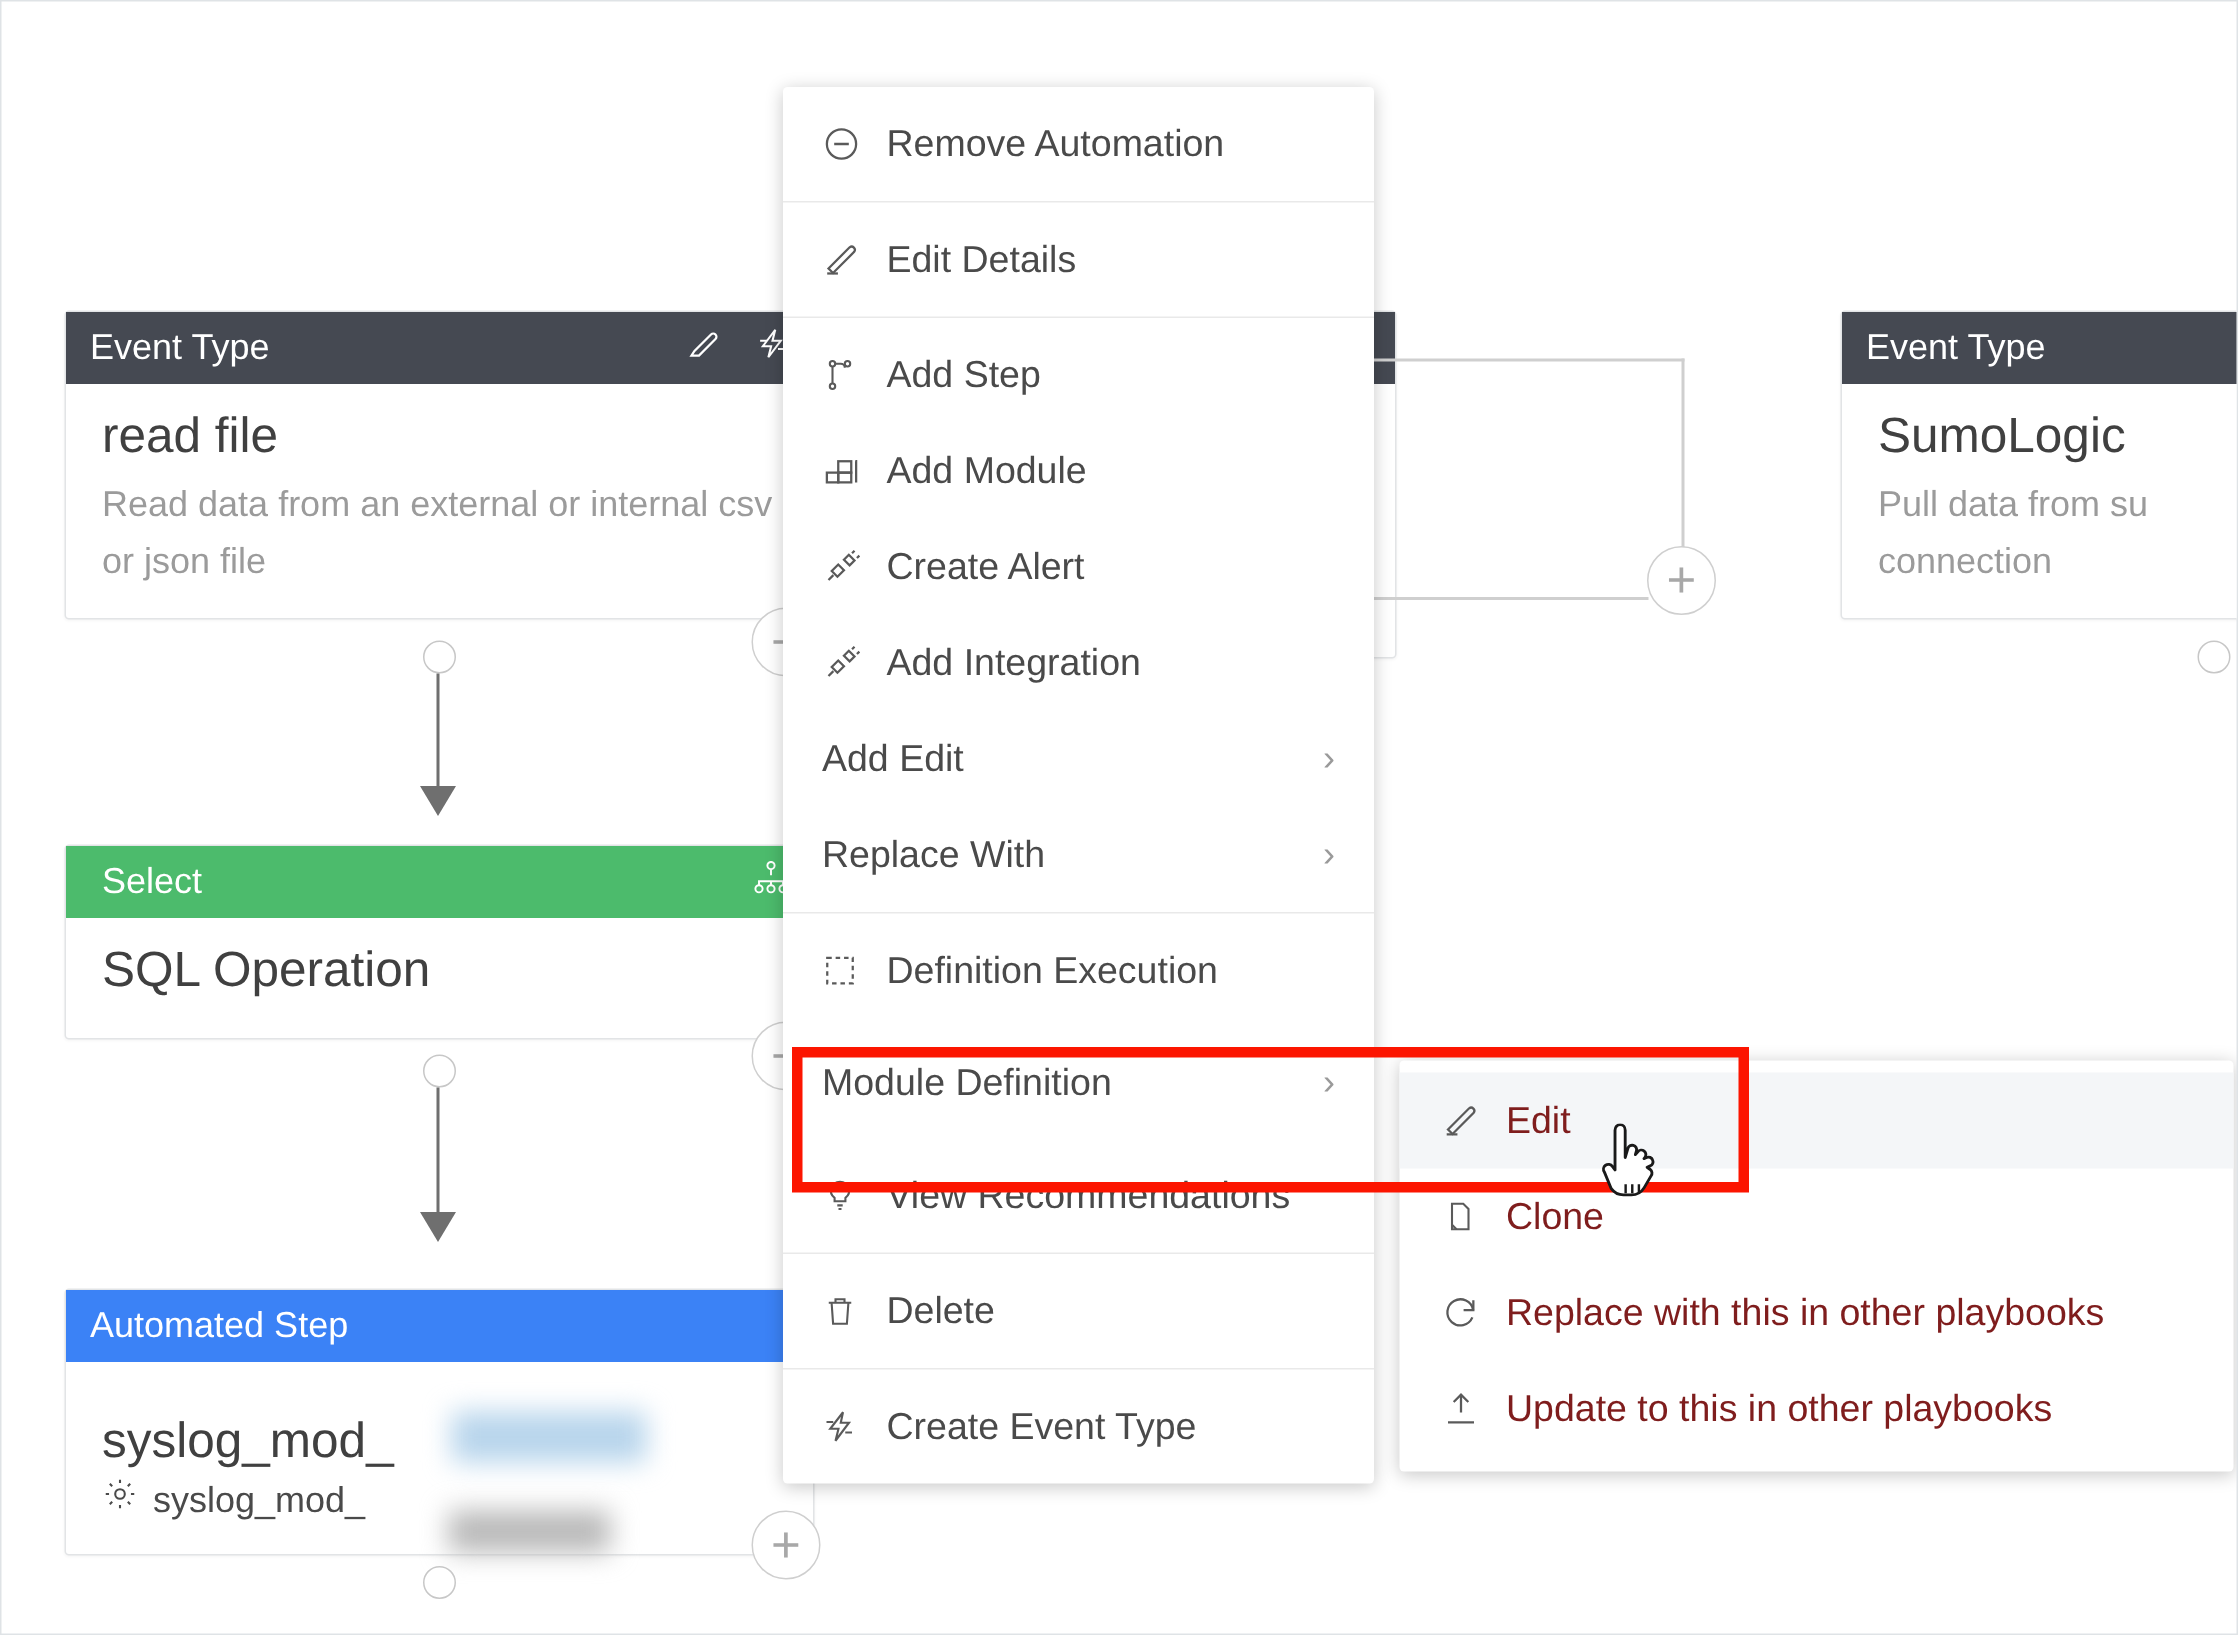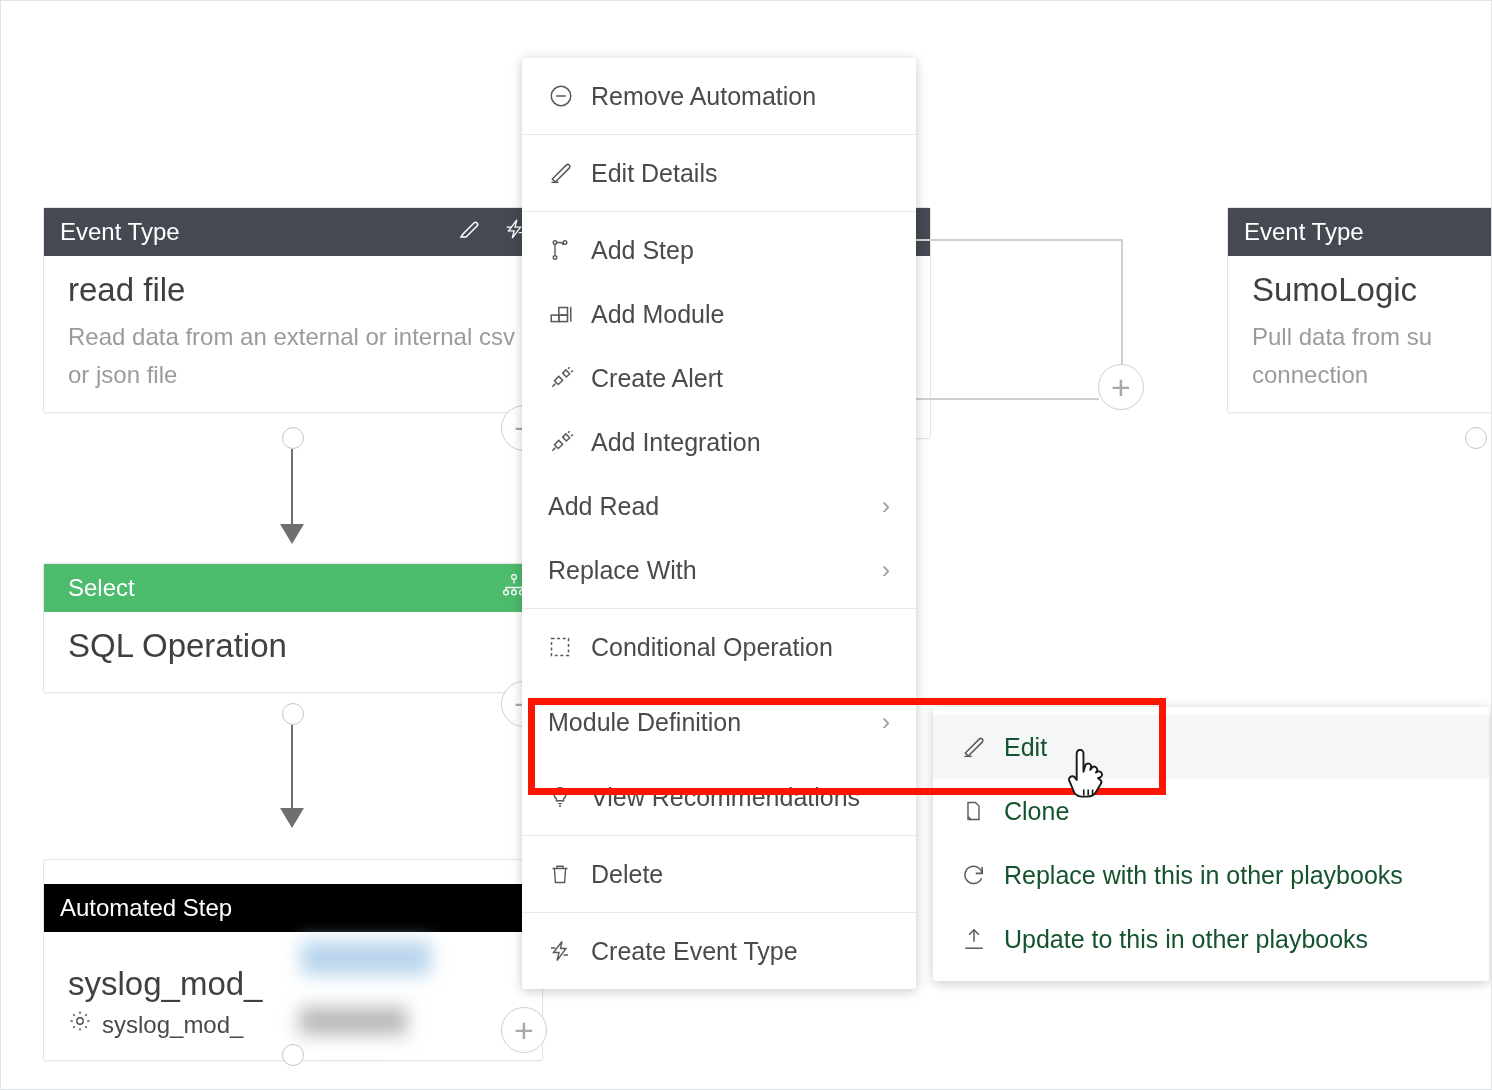--- a/index.html
+++ b/index.html
@@ -64,21 +64,21 @@
     line-height: 34px;
     margin-top: 4px;
     display: flex;
     align-items: center;
     gap: 10px;
     white-space: nowrap;
   }
 
   .hdr-dark  { background: #454952; }
   .hdr-green { background: #4cbb6c; padding-left: 24px; }
-  .hdr-red   { background: #000000; margin-top: 24px; }
+  .hdr-red   { background: #3b82f6; }
 
   
   .handle {
     position: absolute;
     width: 22px; height: 22px;
     border: 1px solid #c7c7c7;
     border-radius: 50%;
     background: #ffffff;
     box-sizing: border-box;
   }
@@ -146,21 +146,21 @@
 
   
   #submenu {
     position: absolute;
     left: 932px; top: 706px;
     width: 556px;
     background: #ffffff;
     border-radius: 3px;
     box-shadow: 0 2px 12px rgba(0,0,0,0.22);
     font-size: 25px;
-    color: #14532d;
+    color: #7f1d1d;
     padding: 8px 0 10px 0;
     z-index: 45;
   }
   #submenu .menu-item { padding: 0 28px; height: 64px; }
   #submenu .menu-item.active { background: #f4f6f8; }
 
   
   #highlight-box {
     position: absolute;
     left: 527px; top: 697px;
@@ -350,37 +350,37 @@
         <span class="mi-icon">
           <svg width="26" height="26" viewBox="0 0 24 24" fill="none" stroke="#5a5a5a" stroke-width="1.4">
             <path d="M4 20l3-3M6 14.5l3.5 3.5 4-4-3.5-3.5z"></path>
             <path d="M13.5 7.5 17 11l3-3-3.5-3.5z"></path>
               <path d="M18.5 3.5 20 2M21.5 6.5 23 5"></path>
           </svg>
         </span>
         <span class="mi-label">Add Integration</span>
       </div>
       <div class="menu-item noicon">
-        <span class="mi-label">Add Read</span>
+        <span class="mi-label">Add Edit</span>
         <span class="mi-arrow">›</span>
       </div>
       <div class="menu-item noicon">
         <span class="mi-label">Replace With</span>
         <span class="mi-arrow">›</span>
       </div>
     </div>
 
     <div class="menu-group">
       <div class="menu-item">
         <span class="mi-icon">
           <svg width="24" height="24" viewBox="0 0 24 24" fill="none" stroke="#5a5a5a" stroke-width="1.5" stroke-dasharray="3 2.6">
             <rect x="3.5" y="3.5" width="17" height="17"></rect>
           </svg>
         </span>
-        <span class="mi-label">Conditional Operation</span>
+        <span class="mi-label">Definition Execution</span>
       </div>
       <div class="menu-item noicon hl" style="height:86px;">
         <span class="mi-label">Module Definition</span>
         <span class="mi-arrow">›</span>
       </div>
       <div class="menu-item">
         <span class="mi-icon">
           <svg width="24" height="26" viewBox="0 0 24 24" fill="none" stroke="#5a5a5a" stroke-width="1.4">
             <path d="M12 2.8a6 6 0 0 0-3.6 10.8v2.2h7.2v-2.2A6 6 0 0 0 12 2.8z"></path>
             <path d="M10.2 18.6h3.6M11 21h2"></path>

